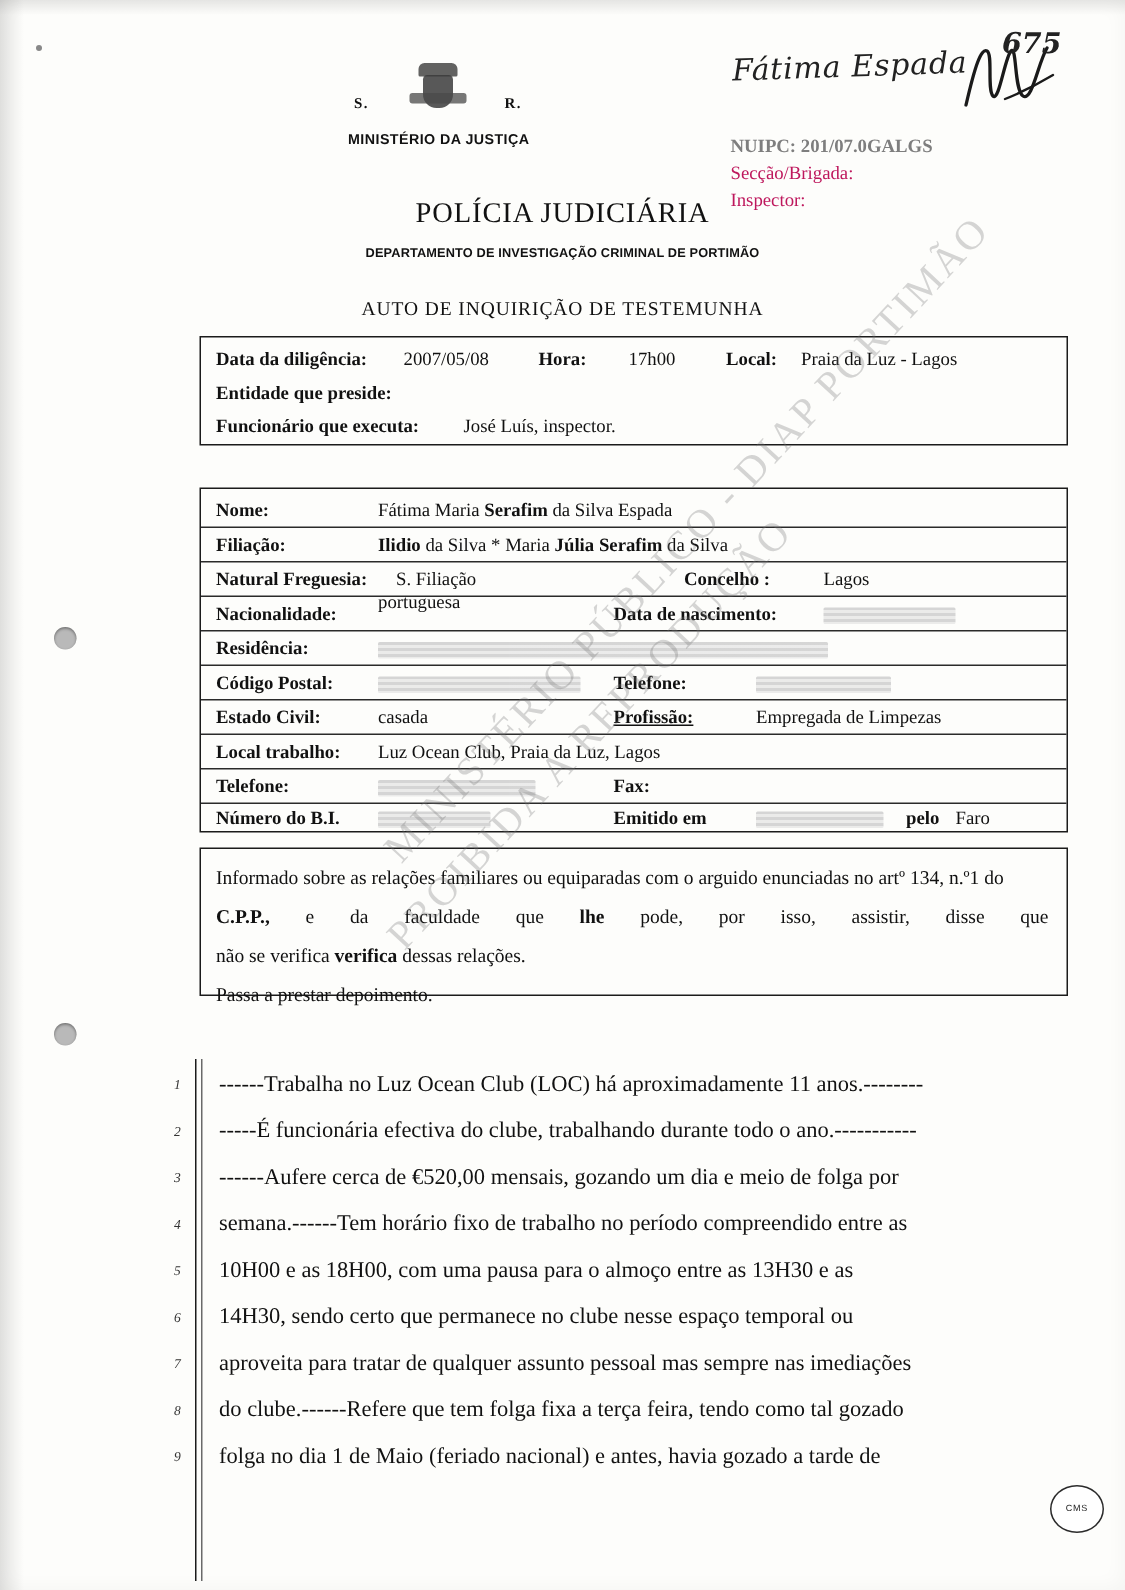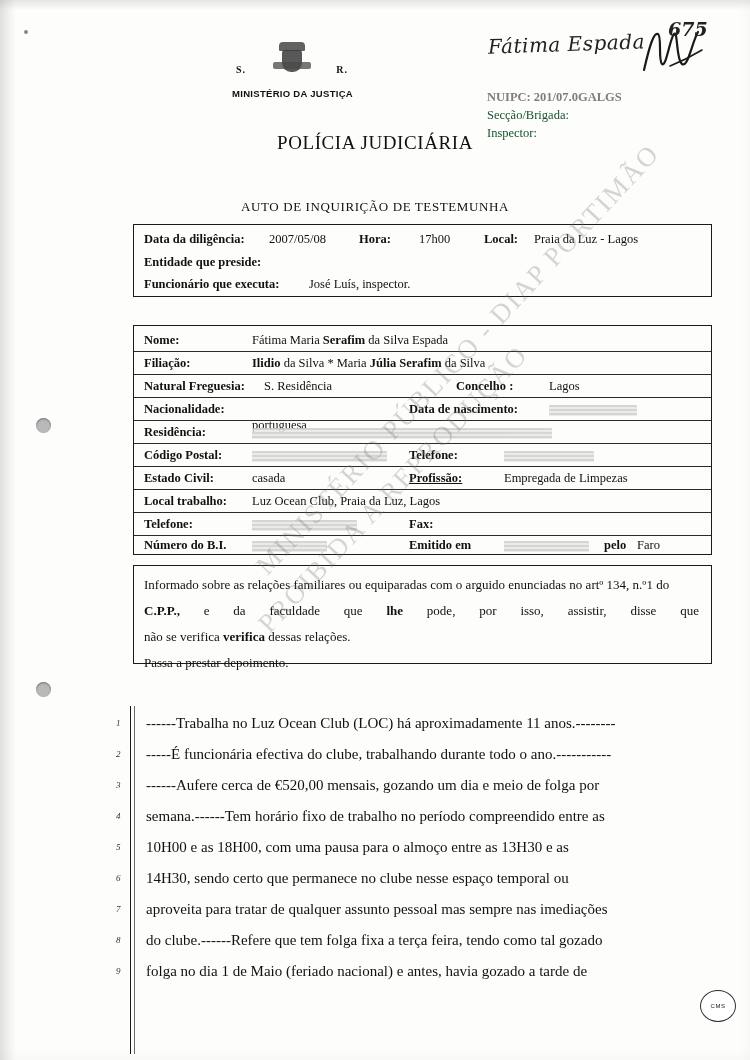--- a/index.html
+++ b/index.html
@@ -171,21 +171,21 @@
   
   .nuipc-block {
     position: absolute;
     left: 487px; top: 88px;
     color: #8c8c8c;
     font-family: "Liberation Serif", serif;
     font-size: 12.5px;
     line-height: 18px;
   }
   .nuipc-block .l1 { font-weight: bold; color: #7e7e7e;}
-  .nuipc-block .l2, .nuipc-block .l3 { color: #14532d; }
+  .nuipc-block .l2, .nuipc-block .l3 { color: #be185d; }
 
   
   .auto-title {
     position: absolute;
     left: 0; top: 198px;
     width: 750px;
     text-align: center;
     font-family: "Liberation Serif", serif;
     font-size: 14.5px;
     letter-spacing: .6px;
@@ -344,20 +344,21 @@
         <div class="shield"></div>
         <div class="banner"></div>
       </div>
       <span class="crest-s">S.</span>
       <span class="crest-r">R.</span>
     </div>
     <div class="ministerio">MINISTÉRIO DA JUSTIÇA</div>
   </div>
 
   <div class="pj-title">POLÍCIA JUDICIÁRIA</div>
+  <div class="dept">DEPARTAMENTO DE INVESTIGAÇÃO CRIMINAL DE PORTIMÃO</div>
 
   <div class="handwriting sig-name">Fátima Espada</div>
   <div class="sig-scribble">
     <svg width="64" height="46" viewBox="0 0 64 46">
       <path d="M4 44 C 10 18, 14 6, 18 8 C 22 10, 18 34, 22 38 C 26 42, 30 12, 34 8 C 38 4, 36 34, 42 38 C 48 42, 52 16, 58 6" fill="none" stroke="#1a1a1a" stroke-width="2.2" stroke-linecap="round"></path>
       <path d="M30 40 C 40 36, 52 30, 62 24" fill="none" stroke="#1a1a1a" stroke-width="1.6" stroke-linecap="round"></path>
     </svg>
   </div>
   <div class="handwriting sig-num">675</div>
 
@@ -398,27 +399,27 @@
     <span class="fld val" style="left:118px; top:30px;">
       <b>Ilidio</b>
       <span>da Silva</span>
       <span> * </span>
       <span>Maria <b>Júlia Serafim</b></span>
       <span>da Silva</span>
     </span>
 
     <div class="row-line" style="top:48px;"></div>
     <span class="fld lbl" style="left:10px; top:53px;">Natural Freguesia:</span>
-    <span class="fld val" style="left:130px; top:53px;">S. Residência</span>
+    <span class="fld val" style="left:130px; top:53px;">S. Filiação</span>
     <span class="fld lbl" style="left:322px; top:53px;">Concelho :</span>
     <span class="fld val" style="left:415px; top:53px;">Lagos</span>
 
     <div class="row-line" style="top:71px;"></div>
     <span class="fld lbl" style="left:10px; top:76px;">Nacionalidade:</span>
-    <span class="fld val" style="left:118px; top:92px;">portuguesa</span>
+    <span class="fld val" style="left:118px; top:68px;">portuguesa</span>
     <span class="fld lbl" style="left:275px; top:76px;text-align:right;">Data de nascimento:</span>
     <span class="fld val" style="left:415px; top:76px;"><span class="redacted" style="width:88px;height:11px;">&nbsp;</span></span>
 
     <div class="row-line" style="top:94px;"></div>
     <span class="fld lbl" style="left:10px; top:99px;">Residência:</span>
     <span class="fld val" style="left:118px; top:99px;"><span class="redacted" style="width:300px;height:11px;">&nbsp;</span></span>
 
     <div class="row-line" style="top:117px;"></div>
     <span class="fld lbl" style="left:10px; top:122px;">Código Postal:</span>
     <span class="fld val" style="left:118px; top:122px;"><span class="redacted" style="width:135px;height:11px;">&nbsp;</span></span>

